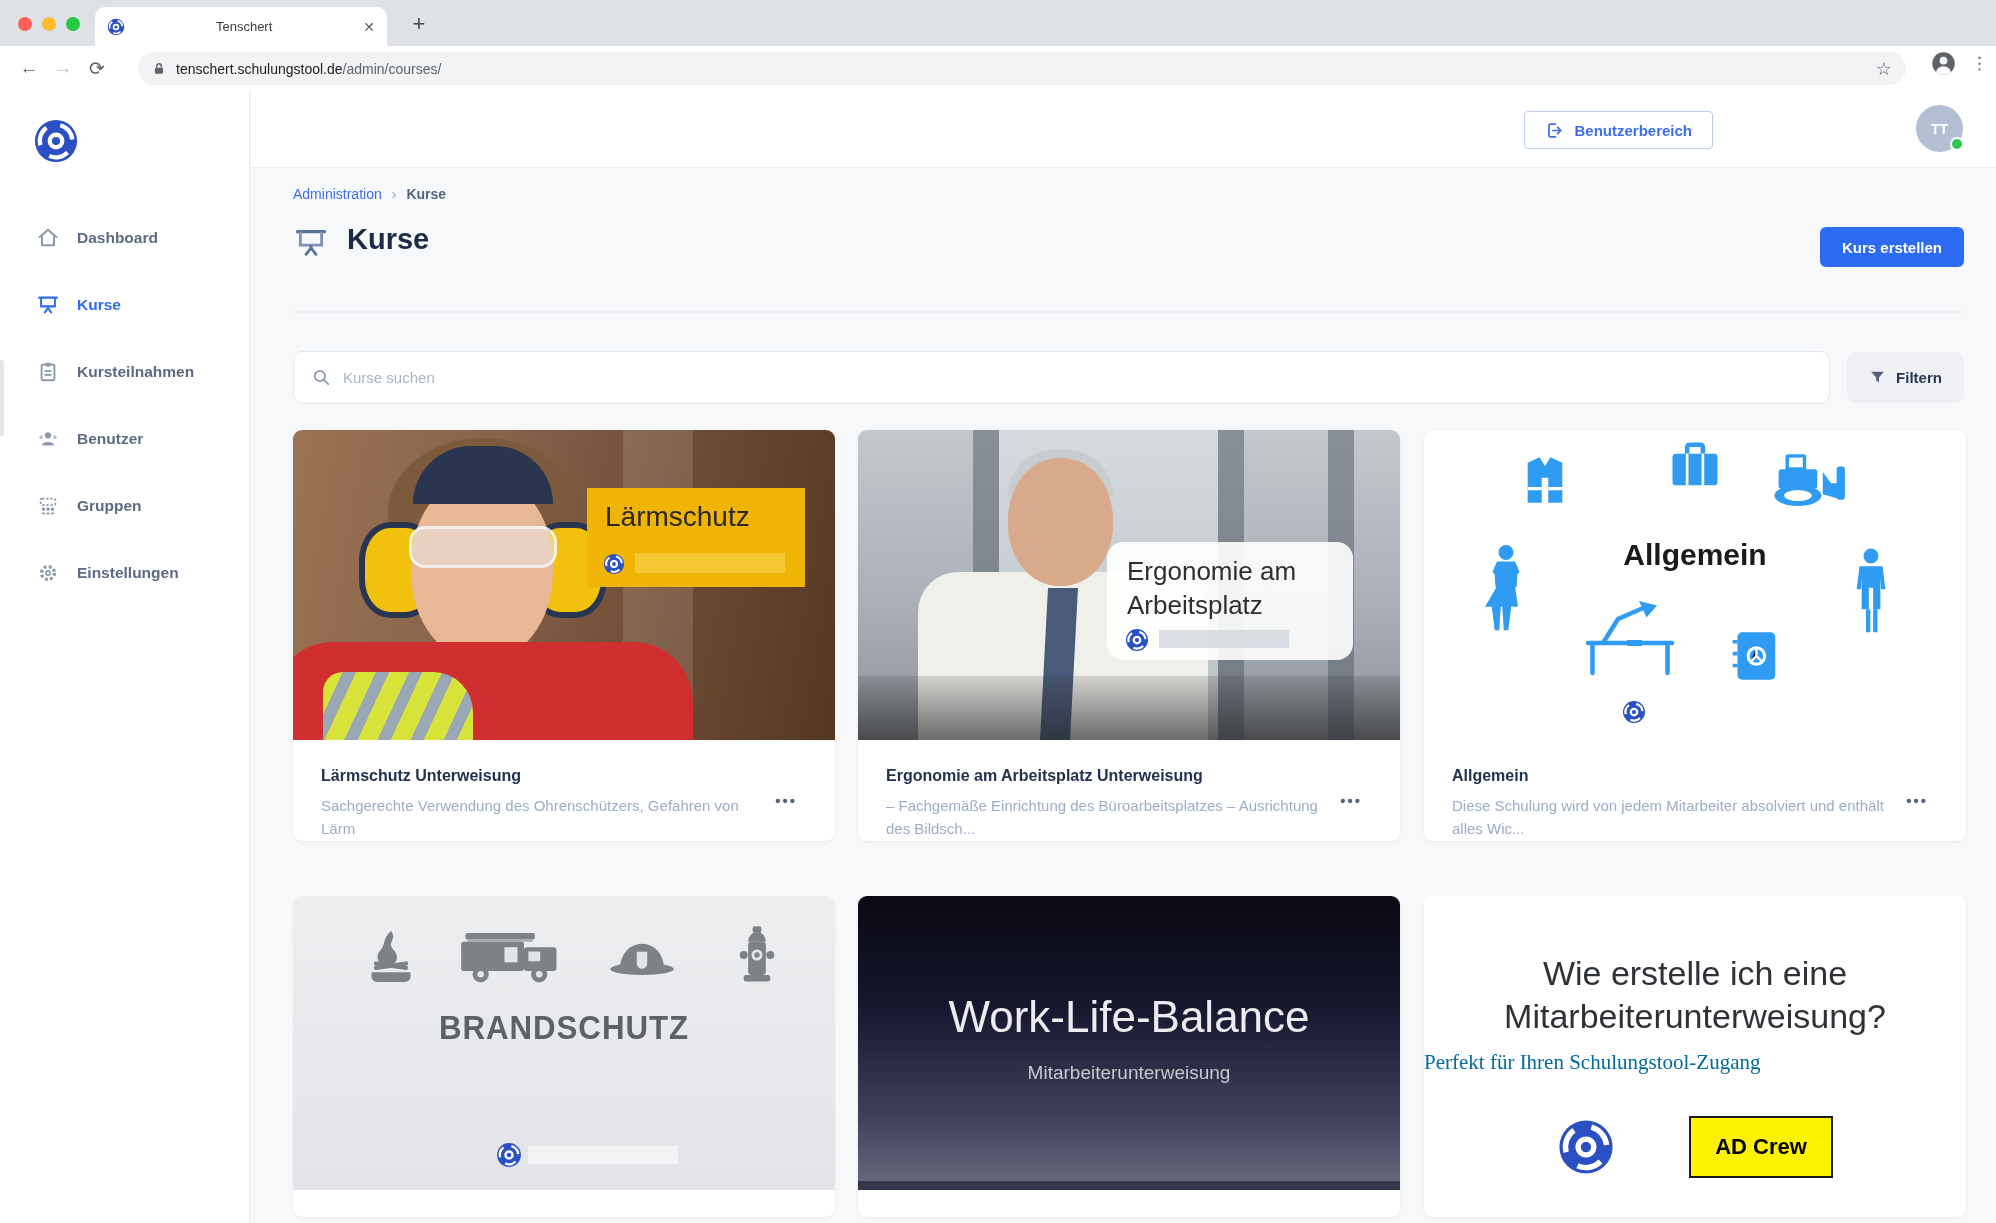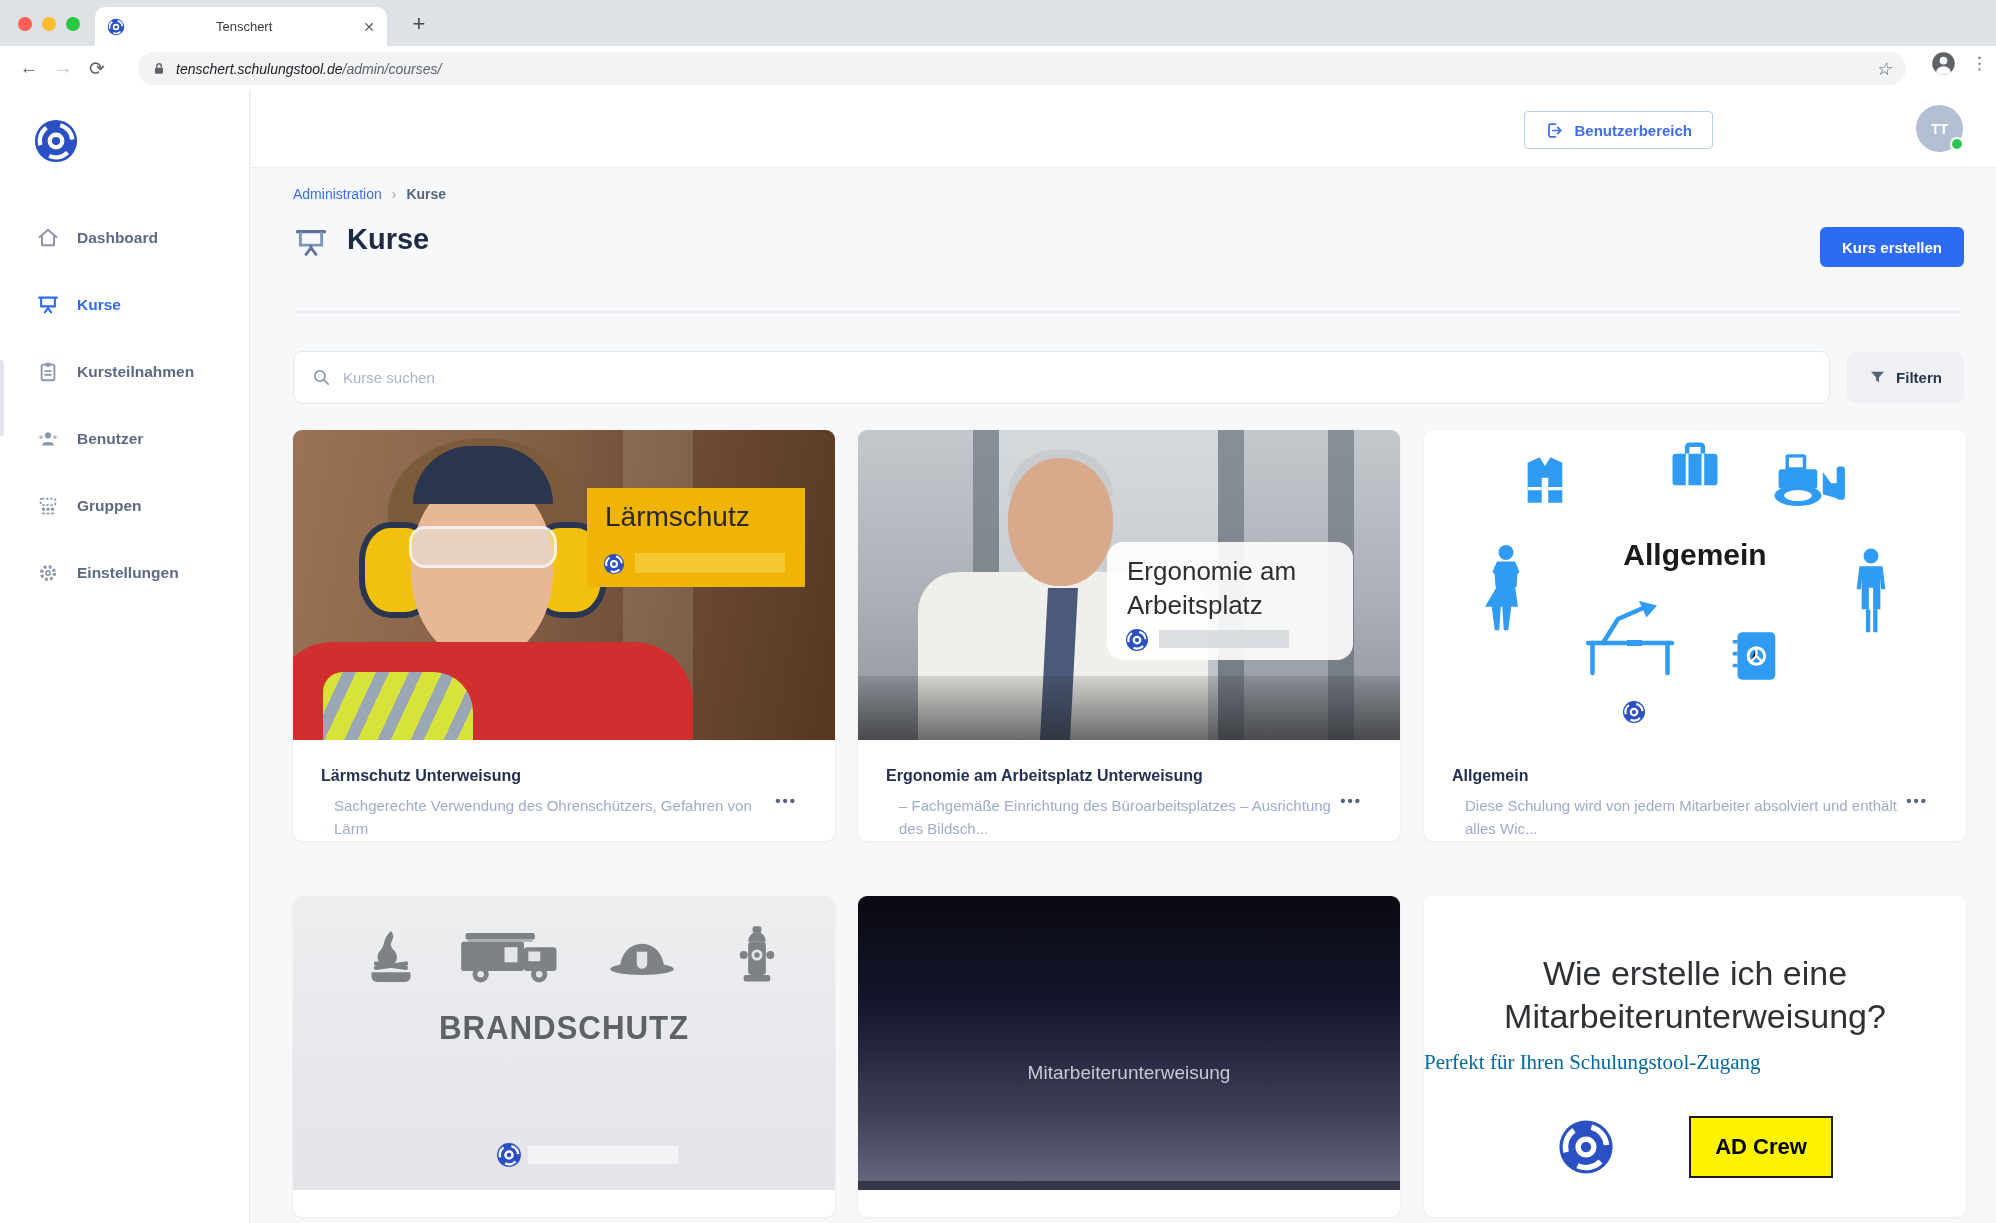--- a/index.html
+++ b/index.html
@@ -11,21 +11,21 @@
   .tabstrip { position:absolute; left:0; top:0; width:1996px; height:46px; background:#DEE1E6; }
   .lights { position:absolute; left:18px; top:17px; display:flex; gap:10px; }
   .light { width:14px; height:14px; border-radius:50%; }
   .tab { position:absolute; left:95px; top:7px; width:292px; height:39px; background:#fff; border-radius:10px 10px 0 0; display:flex; align-items:center; padding:0 12px; gap:10px; }
   .tab-title { font-size:13px; color:#3C4043; flex:1;text-align:center; }
   .tab-close { color:#5F6368; font-size:14px; cursor:default; }
   .newtab { position:absolute; left:404px; top:9px; width:30px; height:30px; color:#44474B; font-size:22px; display:flex; align-items:center; justify-content:center; }
   .addrbar { position:absolute; left:0; top:46px; width:1996px; height:44px; background:#fff; display:flex; align-items:center; }
   .navbtn { width:34px; text-align:center; font-size:19px; color:#5F6368; }
   .navbtn.disabled { color:#BDC1C6; }
-  .omnibox { position:absolute; left:138px; top:52px; width:1768px; height:33px; background:#F1F3F4; border-radius:17px; display:flex; align-items:center; padding:0 14px; gap:10px;font-style:italic; }
+  .omnibox { position:absolute; left:138px; top:52px; width:1768px; height:33px; background:#F1F3F4; border-radius:17px; display:flex; align-items:center; padding:0 14px; gap:10px; }
   .url { font-size:14px; }
   .url .domain { color:#202124; }
   .url .path { color:#5F6368; }
   .omni-star { margin-left:auto; font-size:18px; color:#5F6368; }
   .chrome-right { position:absolute; right:8px; top:50px; display:flex; align-items:center; gap:14px; }
   .kebab { color:#5F6368; font-size:17px; letter-spacing:0; line-height:12px; text-align:center; }
 
   
   .sidebar { position:absolute; left:0; top:90px; width:250px; height:1133px; background:#fff; border-right:1px solid #E9EBF0; }
   .logo { position:absolute; left:33px; top:28px; }
@@ -54,21 +54,21 @@
   .searchbox input { border:none; outline:none; flex:1; font-size:15px; color:#3A4A66; background:transparent; font-family:"Liberation Sans",sans-serif; }
   .searchbox input::placeholder { color:#A9B4C8; }
   .filter-btn { position:absolute; right:32px; top:352px; height:51px; width:117px; background:#EEF0F4; border:none; border-radius:9px; font-size:15px; font-weight:bold; color:#2A3650; display:flex; align-items:center; justify-content:center; gap:10px; cursor:pointer; }
 
   
   .card { position:absolute; width:542px; background:#fff; border-radius:9px; overflow:hidden; box-shadow:0 1px 3px rgba(25,39,70,.07); cursor:pointer; }
   .card-img { position:relative; height:310px; overflow:hidden; }
   .row2 .card-img { height:294px; }
   .card-body { position:relative; padding:27px 28px 0 28px; }
   .card-title { font-size:16px; font-weight:bold; color:#233150; }
-  .card-desc { margin-top:9px; font-size:15px; line-height:1.55; color:#9DACC8; max-width:440px;margin-left:13px; }
+  .card-desc { margin-top:9px; font-size:15px; line-height:1.55; color:#9DACC8; max-width:440px; }
   .menu-dots { position:absolute; right:38px; top:52px; color:#54647E; font-size:15px; letter-spacing:2px; font-weight:bold; }
 
   
   .photo1 { background:linear-gradient(100deg,#9b7354 0%,#87634a 35%,#6b4a34 70%,#55371f 100%); }
   .p1-band { position:absolute; left:330px; top:0; width:70px; height:100%; background:rgba(255,240,220,.14); }
   .p1-hair { position:absolute; left:95px; top:8px; width:190px; height:150px; border-radius:50%; background:#7c5a3c; }
   .p1-face { position:absolute; left:118px; top:46px; width:142px; height:185px; border-radius:48%; background:#E7B796; }
   .p1-band2 { position:absolute; left:120px; top:16px; width:140px; height:58px; border-radius:70px 70px 0 0; background:#2A3550; }
   .p1-muffL { position:absolute; left:66px; top:92px; width:78px; height:96px; border-radius:40%; background:#F2C10E; border:6px solid #2A3550; }
   .p1-muffR { position:absolute; left:236px; top:92px; width:78px; height:96px; border-radius:40%; background:#F2C10E; border:6px solid #2A3550; }
@@ -461,20 +461,21 @@
     <div class="p4-strip"></div>
     <svg class="p4-logo" width="26" height="26" viewBox="0 0 48 48">
         <use href="#swirl-def"></use>
       </svg>
   </div>
   <div class="card-body"></div>
 </article>
 
 <article class="card row2" style="left:858px; top:896px;">
   <div class="card-img photo5">
+    <div class="p5-title">Work-Life-Balance</div>
     <div class="p5-sub">Mitarbeiterunterweisung</div>
     <div class="p5-base"></div>
   </div>
   <div class="card-body"></div>
 </article>
 
 <article class="card row2" style="left:1424px; top:896px;">
   <div class="card-img photo6">
     <div class="p6-head">Wie erstelle ich eine Mitarbeiterunterweisung?</div>
     <div class="p6-sub">Perfekt für Ihren Schulungstool-Zugang</div>

